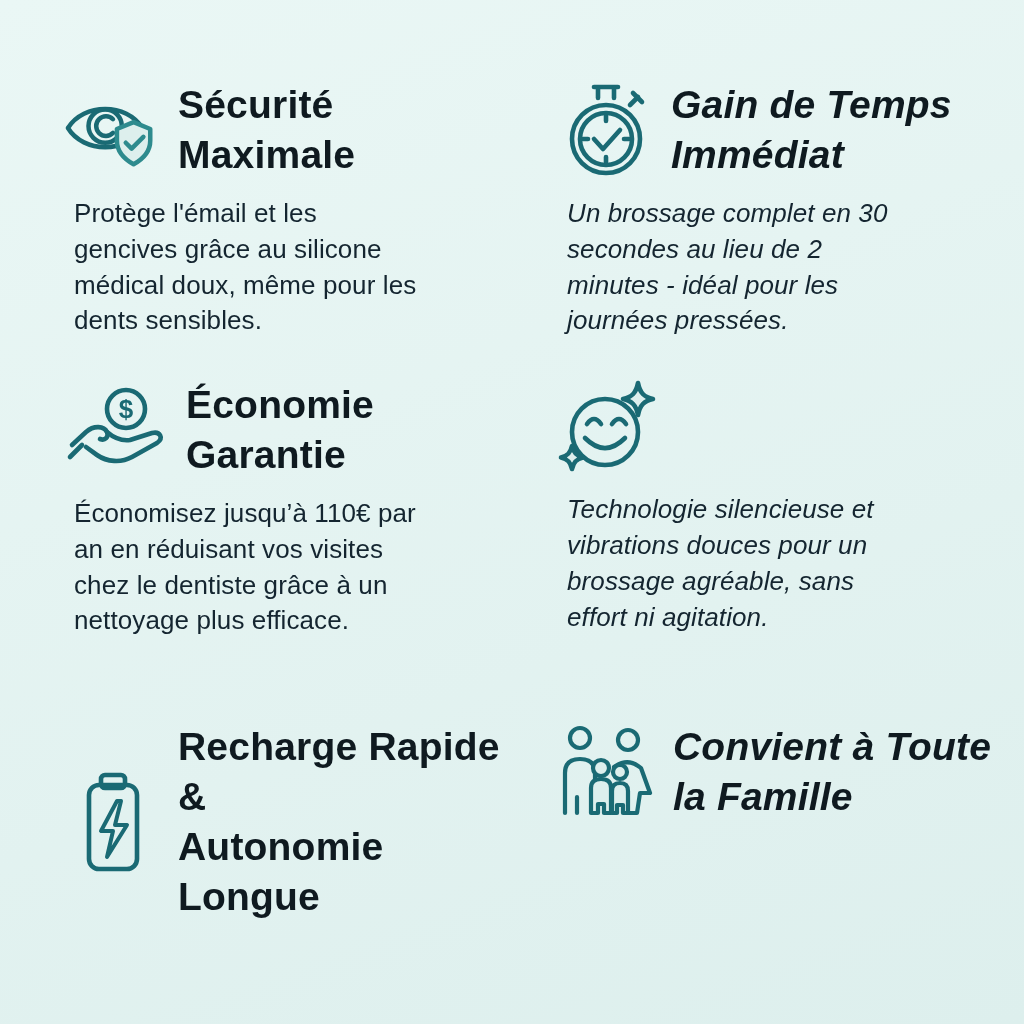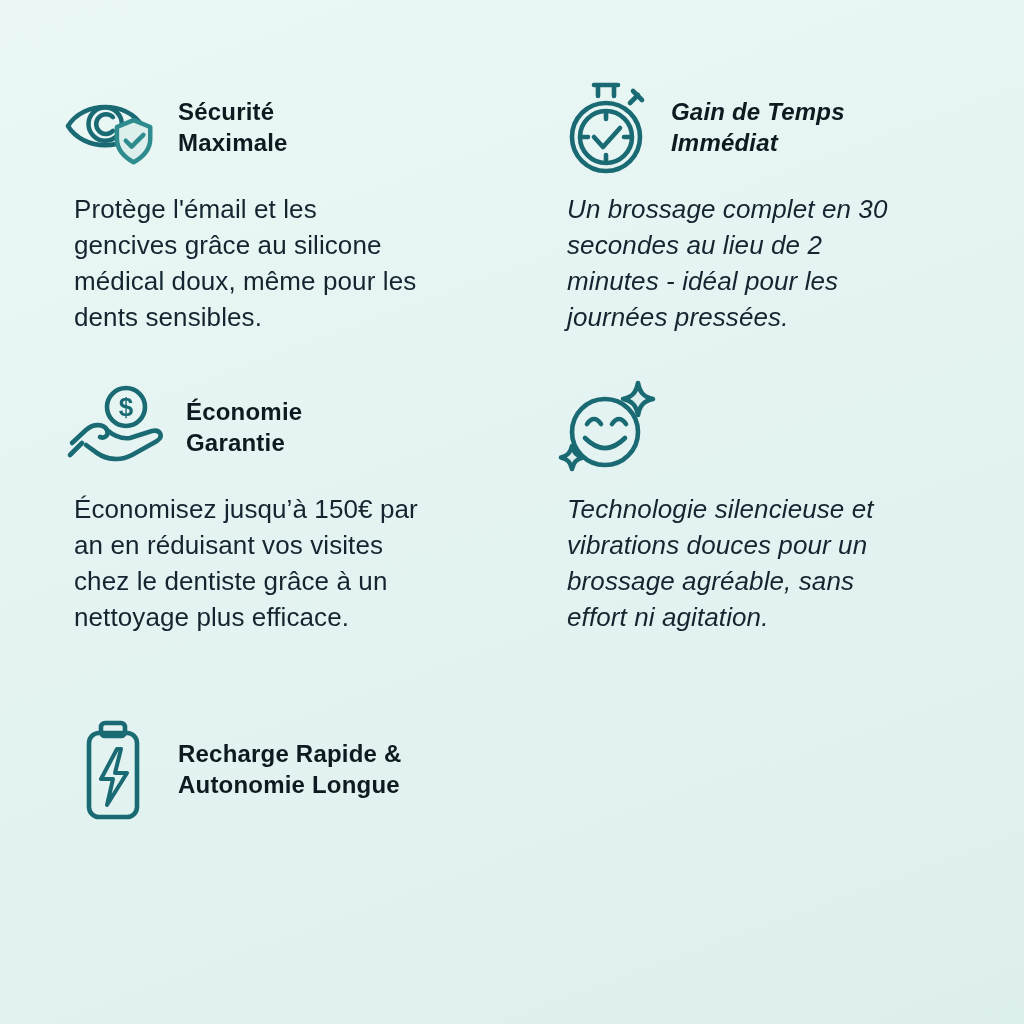--- a/index.html
+++ b/index.html
@@ -21,21 +21,21 @@
   .feature.r2{top:380px;}
   .feature.r3{top:722px;}
   .feature-header{display:flex;align-items:center;gap:16px;min-height:94px;}
   .icon-box{flex:0 0 98px;height:96px;display:flex;align-items:center;justify-content:center;}
   .icon-box svg{display:block;}
   .stroke{fill:none;stroke:var(--accent);stroke-width:4.6;stroke-linecap:round;stroke-linejoin:round;}
   .stroke-lt{fill:none;stroke:var(--accent-light);stroke-width:4.6;stroke-linecap:round;stroke-linejoin:round;}
   .mask{fill:var(--bg2);}
   .coin-sign{font-weight:700;font-size:26px;fill:var(--accent);stroke:none;}
   .feature-title{
-    font-size:24px;font-weight:700;color:var(--title);
+    font-size:39px;font-weight:700;color:var(--title);
     line-height:1.28;white-space:pre-line;letter-spacing:.2px;
   }
   .feature-body{
     margin-top:16px;margin-left:10px;
     font-size:26px;font-weight:400;color:var(--text);
     line-height:1.38;white-space:pre-line;letter-spacing:.1px;
   }
 </style>
 </head>
 <body>
@@ -90,21 +90,21 @@
         <circle class="stroke" cx="62" cy="24" r="19"></circle>
         <text class="coin-sign" x="62" y="33" text-anchor="middle">$</text>
         <path class="stroke" d="M8 60 L22 47 C 30 40, 40 41, 43 47 C 45 52, 41 56, 36 54"></path>
         <path class="stroke" d="M43 47 C 50 53, 58 56, 66 55 L 88 48 C 96 46, 100 53, 93 58 L 68 72 C 57 78, 43 77, 33 70 L 22 62"></path>
         <path class="stroke" d="M6 72 L18 60"></path>
       </svg>
     </span>
     <h2 class="feature-title">Économie
 Garantie</h2>
   </div>
-  <p class="feature-body">Économisez jusqu’à 150€ par
+  <p class="feature-body">Économisez jusqu’à 110€ par
 an en réduisant vos visites
 chez le dentiste grâce à un
 nettoyage plus efficace.</p>
 </section>
 
 <section class="feature c2 r2">
   <div class="feature-header">
     <span class="icon-box">
       <svg width="100" height="96" viewBox="0 0 100 96">
         <circle class="stroke" cx="48" cy="52" r="33"></circle>
@@ -129,13 +129,30 @@
         <rect class="stroke" x="13" y="15" width="48" height="84" rx="10"></rect>
         <path class="stroke" style="stroke-width:4" d="M41 31 L25 61 H37 L31 87 L51 55 H39 L45 31 Z"></path>
       </svg>
     </span>
     <h2 class="feature-title">Recharge Rapide &amp;
 Autonomie Longue</h2>
   </div>
 </section>
 
 <section class="feature c2 r3">
+  <div class="feature-header">
+    <span class="icon-box">
+      <svg width="100" height="94" viewBox="0 0 100 94">
+        <circle class="stroke" style="stroke-width:4.2" cx="23" cy="13" r="10"></circle>
+        <path class="stroke" style="stroke-width:4.2" d="M8 88 V48 q0 -14 15 -14 q15 0 15 14 v8"></path>
+        <path class="stroke" style="stroke-width:4.2" d="M20 88 v-16"></path>
+        <circle class="stroke" style="stroke-width:4.2" cx="71" cy="15" r="10"></circle>
+        <path class="stroke" style="stroke-width:4.2" d="M57 42 q14 -10 27 1 l9 25 h-10 l-3 20 h-9"></path>
+        <circle class="stroke mask" style="stroke-width:4.2" cx="44" cy="43" r="8"></circle>
+        <path class="stroke mask" style="stroke-width:4.2" d="M34 88 V63 q0 -9 10 -9 q10 0 10 9 v25 h-7 v-9 h-6 v9 Z"></path>
+        <circle class="stroke mask" style="stroke-width:4.2" cx="63" cy="47" r="7"></circle>
+        <path class="stroke mask" style="stroke-width:4.2" d="M55 88 V66 q0 -8 8 -8 q8 0 8 8 v22 h-5 v-8 h-6 v8 Z"></path>
+      </svg>
+    </span>
+    <h2 class="feature-title">Convient à Toute
+la Famille</h2>
+  </div>
 </section>
 
 </body></html>

